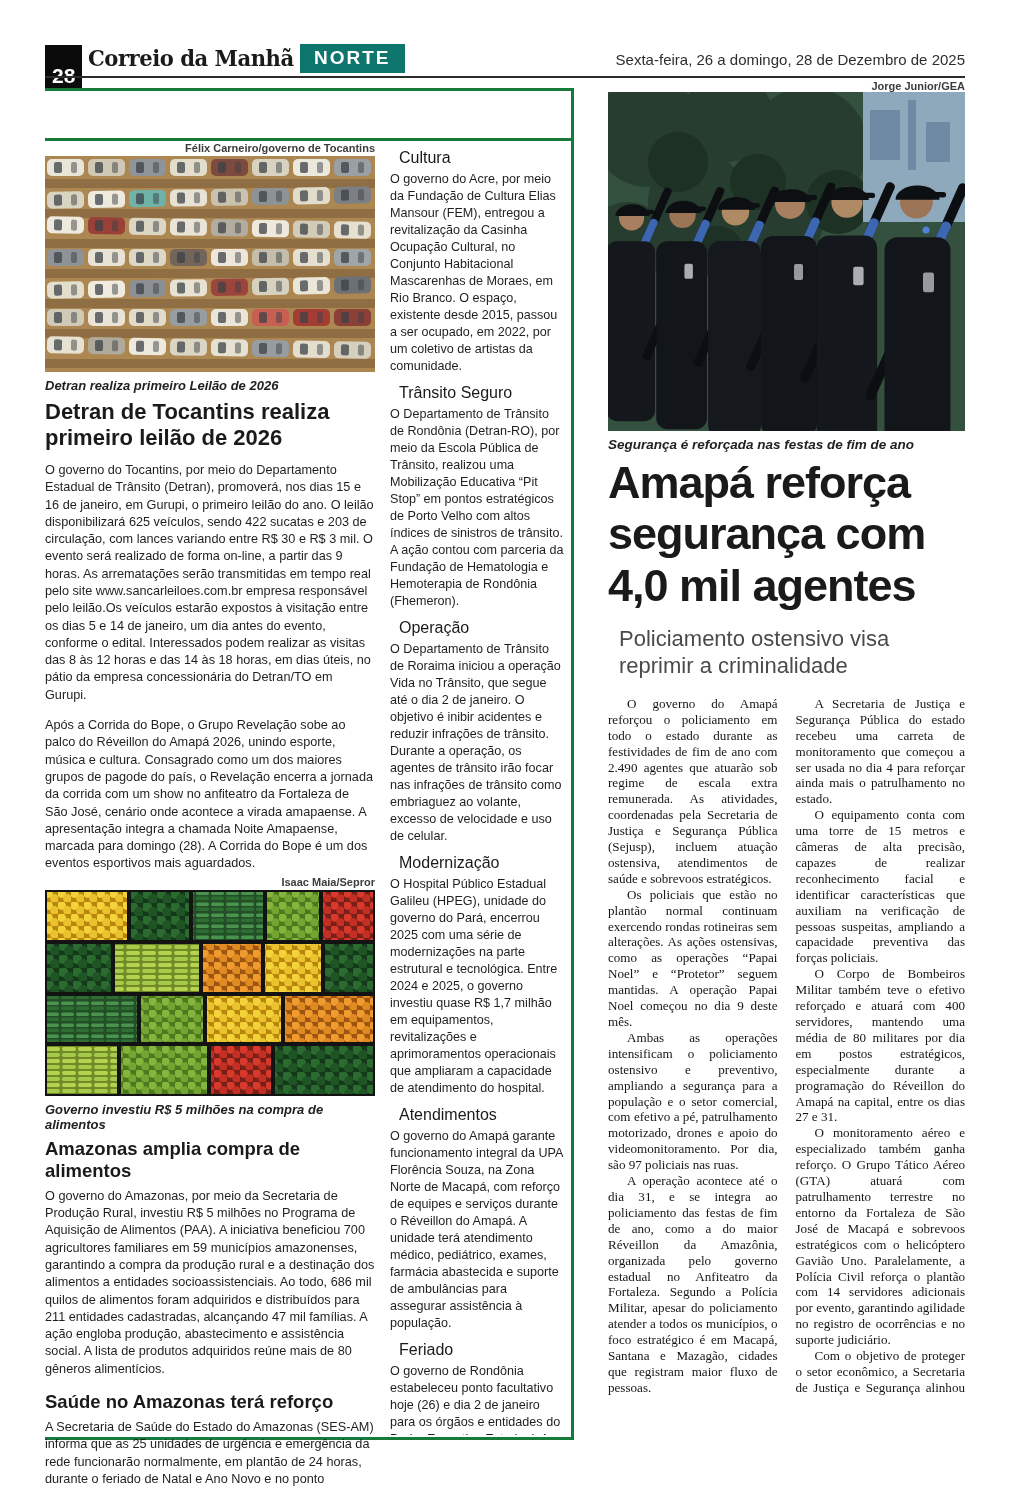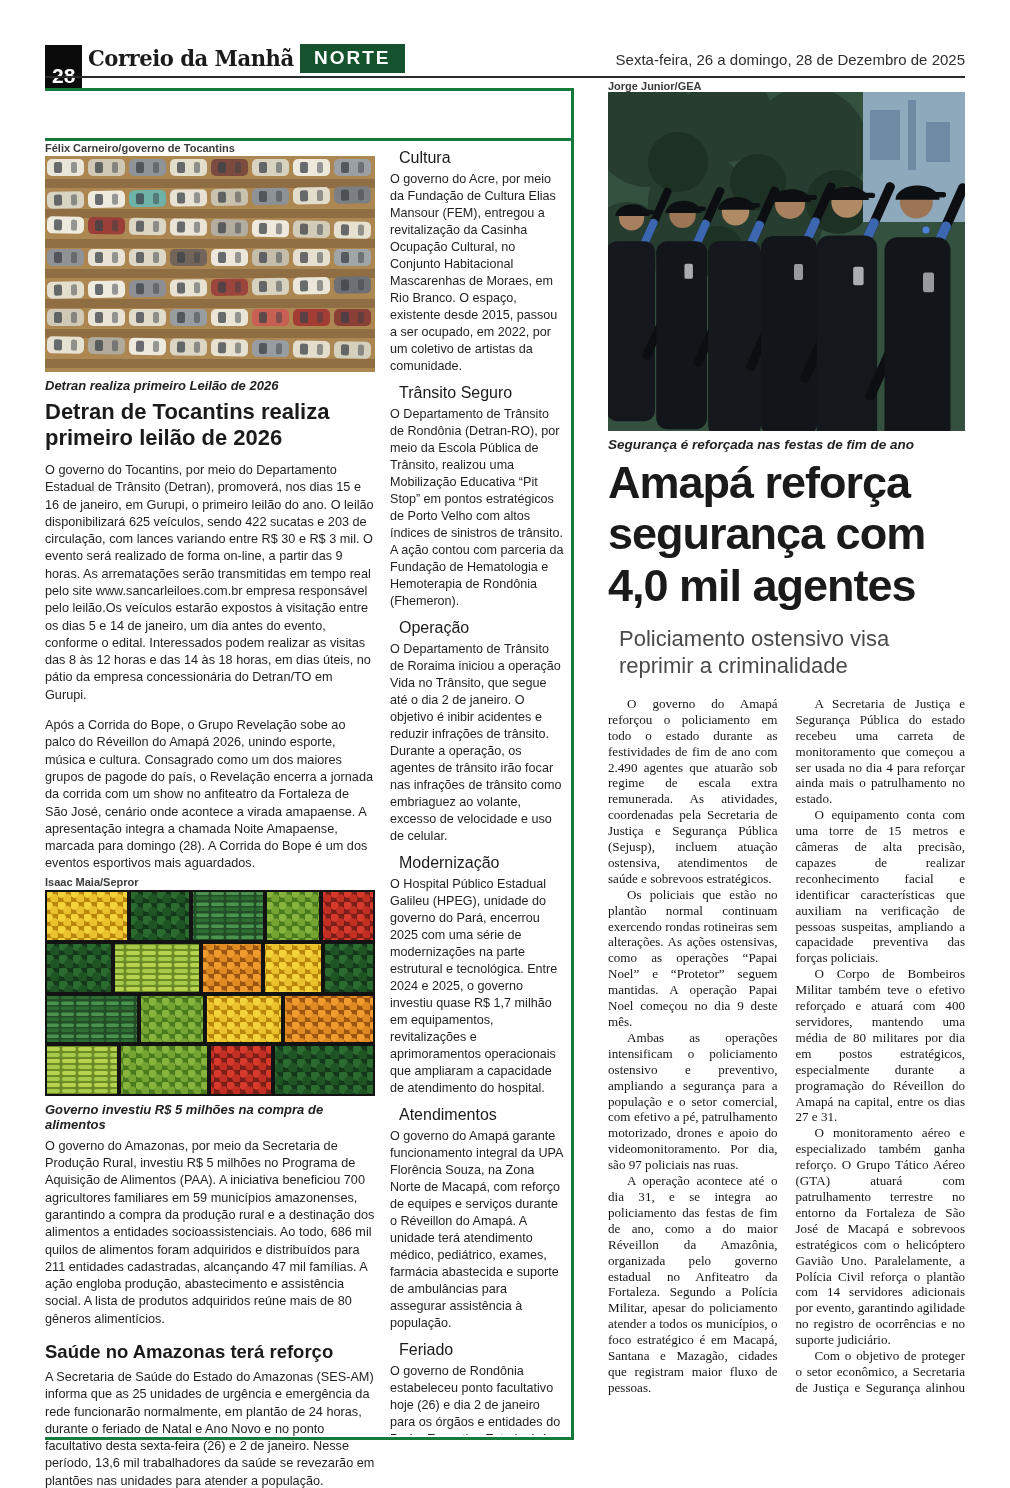--- a/index.html
+++ b/index.html
@@ -4,32 +4,32 @@
 <style>
   html,body{margin:0;padding:0;background:#e8e8e8;}
   #page{position:relative;width:1010px;height:1488px;background:#ffffff;overflow:hidden;
         font-family:"Liberation Sans",sans-serif;color:#1a1a1a;}
   
   .hdr-rule{position:absolute;left:45px;top:76px;width:920px;height:2px;background:#2b2b2b;}
   .pagenum{position:absolute;left:45px;top:45px;background:#0b0b0b;color:#fff;
            font-size:21px;font-weight:800;padding:19px 7px 3px;}
   .masthead{position:absolute;left:88px;top:45px;font-family:"DejaVu Serif","Liberation Serif",serif;
             font-size:22px;font-weight:800;letter-spacing:-.5px;transform:scaleX(.96);transform-origin:left;}
-  .sectionbox{position:absolute;left:300px;top:44px;background:#14532d;color:#fff;
+  .sectionbox{position:absolute;left:300px;top:44px;background:#0f766e;color:#fff;
               font-size:19px;font-weight:800;letter-spacing:2px;padding:3px 14px 4px;}
   .dateline{position:absolute;right:45px;top:51px;font-size:15px;color:#2e2e2e;}
   
   .grule{position:absolute;background:#167a3c;}
   .rule-top{left:45px;top:88px;width:528px;height:3px;}
   .rule-mid{left:45px;top:138px;width:528px;height:3px;}
   .rule-bot{left:45px;top:1437px;width:528px;height:3px;}
   .rule-vert{left:571px;top:88px;width:3px;height:1352px;}
   .cn-title{position:absolute;left:46px;top:94px;font-size:30px;font-weight:800;letter-spacing:.5px;}
   
-  .credit{font-size:11px;font-weight:600;color:#3c3c3c;text-align:left;}
+  .credit{font-size:11px;font-weight:600;color:#3c3c3c;text-align:right;}
   .caption{font-size:13px;font-weight:700;font-style:italic;color:#222;}
   .photo{display:block;width:100%;}
   
   .col-left{position:absolute;left:45px;top:142px;width:330px;}
   .col-left .credit{margin-bottom:2px;}
   .ph1{height:216px;margin-bottom:6px;}
   .ph2{height:206px;margin-bottom:6px;}
   .cap{margin-bottom:6px;}
   .hl-lead{font-size:22px;line-height:1.18;font-weight:800;margin:2px 0 11px;}
   .body-sm{font-size:12.7px;line-height:17.3px;color:#1f1f1f;margin-bottom:13px;}
@@ -220,20 +220,21 @@
       <rect x="96" y="106" width="62" height="46" fill="url(#pLime)"></rect>
       <rect x="162" y="106" width="74" height="46" fill="url(#pLemon)"></rect>
       <rect x="240" y="106" width="88" height="46" fill="url(#pOrange)"></rect>
       <rect x="2" y="156" width="70" height="48" fill="url(#pBanana)"></rect>
       <rect x="76" y="156" width="86" height="48" fill="url(#pLime)"></rect>
       <rect x="166" y="156" width="60" height="48" fill="url(#pRed)"></rect>
       <rect x="230" y="156" width="98" height="48" fill="url(#pLeaf)"></rect>
     </svg>
 
     <div class="caption cap">Governo investiu R$ 5 milhões na compra de alimentos</div>
+    <div class="hl-sub2">Amazonas amplia compra de alimentos</div>
     <div class="body-sm">O governo do Amazonas, por meio da Secretaria de Produção Rural, investiu R$ 5 milhões no Programa de Aquisição de Alimentos (PAA). A iniciativa beneficiou 700 agricultores familiares em 59 municípios amazonenses, garantindo a compra da produção rural e a destinação dos alimentos a entidades socioassistenciais. Ao todo, 686 mil quilos de alimentos foram adquiridos e distribuídos para 211 entidades cadastradas, alcançando 47 mil famílias. A ação engloba produção, abastecimento e assistência social. A lista de produtos adquiridos reúne mais de 80 gêneros alimentícios.</div>
     <div class="hl-sub2">Saúde no Amazonas terá reforço</div>
     <div class="body-sm">A Secretaria de Saúde do Estado do Amazonas (SES-AM) informa que as 25 unidades de urgência e emergência da rede funcionarão normalmente, em plantão de 24 horas, durante o feriado de Natal e Ano Novo e no ponto facultativo desta sexta-feira (26) e 2 de janeiro. Nesse período, 13,6 mil trabalhadores da saúde se revezarão em plantões nas unidades para atender a população.</div>
   </div>
 
   <div class="col-mid">
     <div class="brief">
       <div class="brief-title">Cultura</div>
       <div class="brief-body">O governo do Acre, por meio da Fundação de Cultura Elias Mansour (FEM), entregou a revitalização da Casinha Ocupação Cultural, no Conjunto Habitacional Mascarenhas de Moraes, em Rio Branco. O espaço, existente desde 2015, passou a ser ocupado, em 2022, por um coletivo de artistas da comunidade.</div>
     </div>

